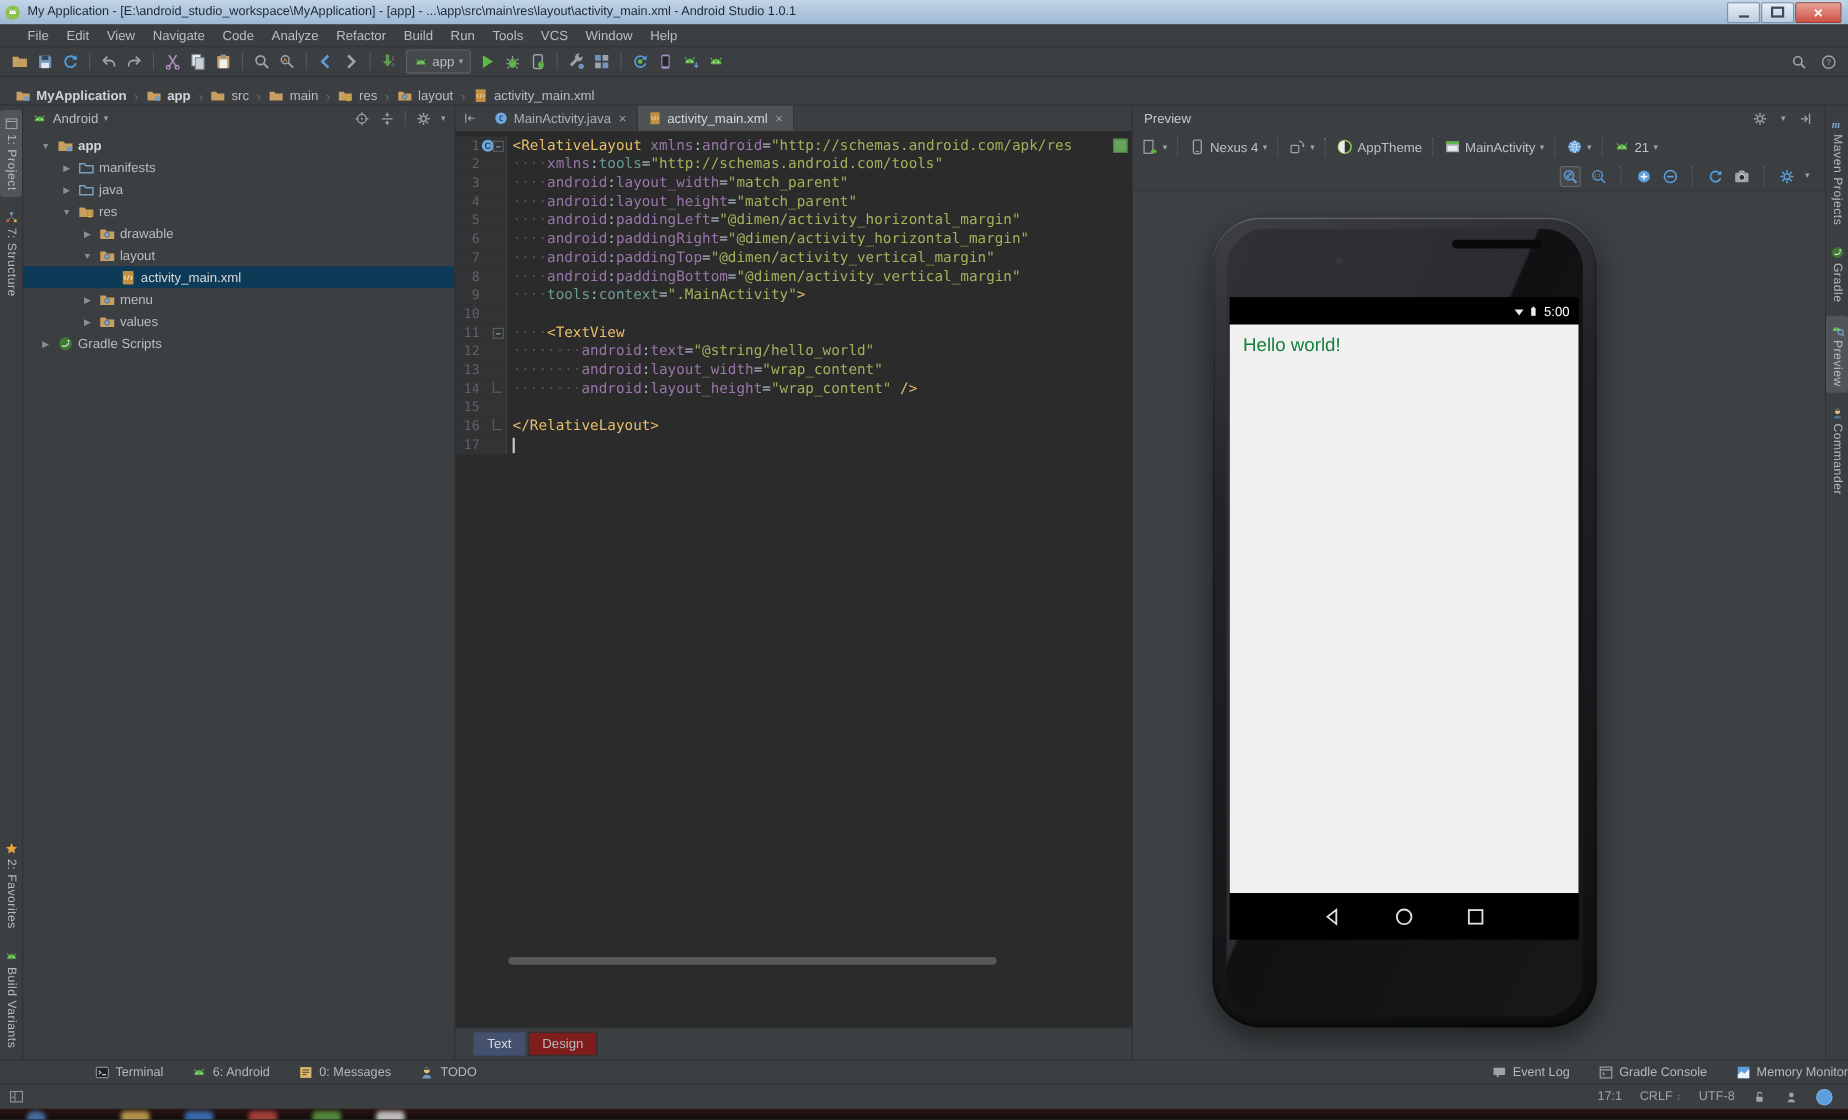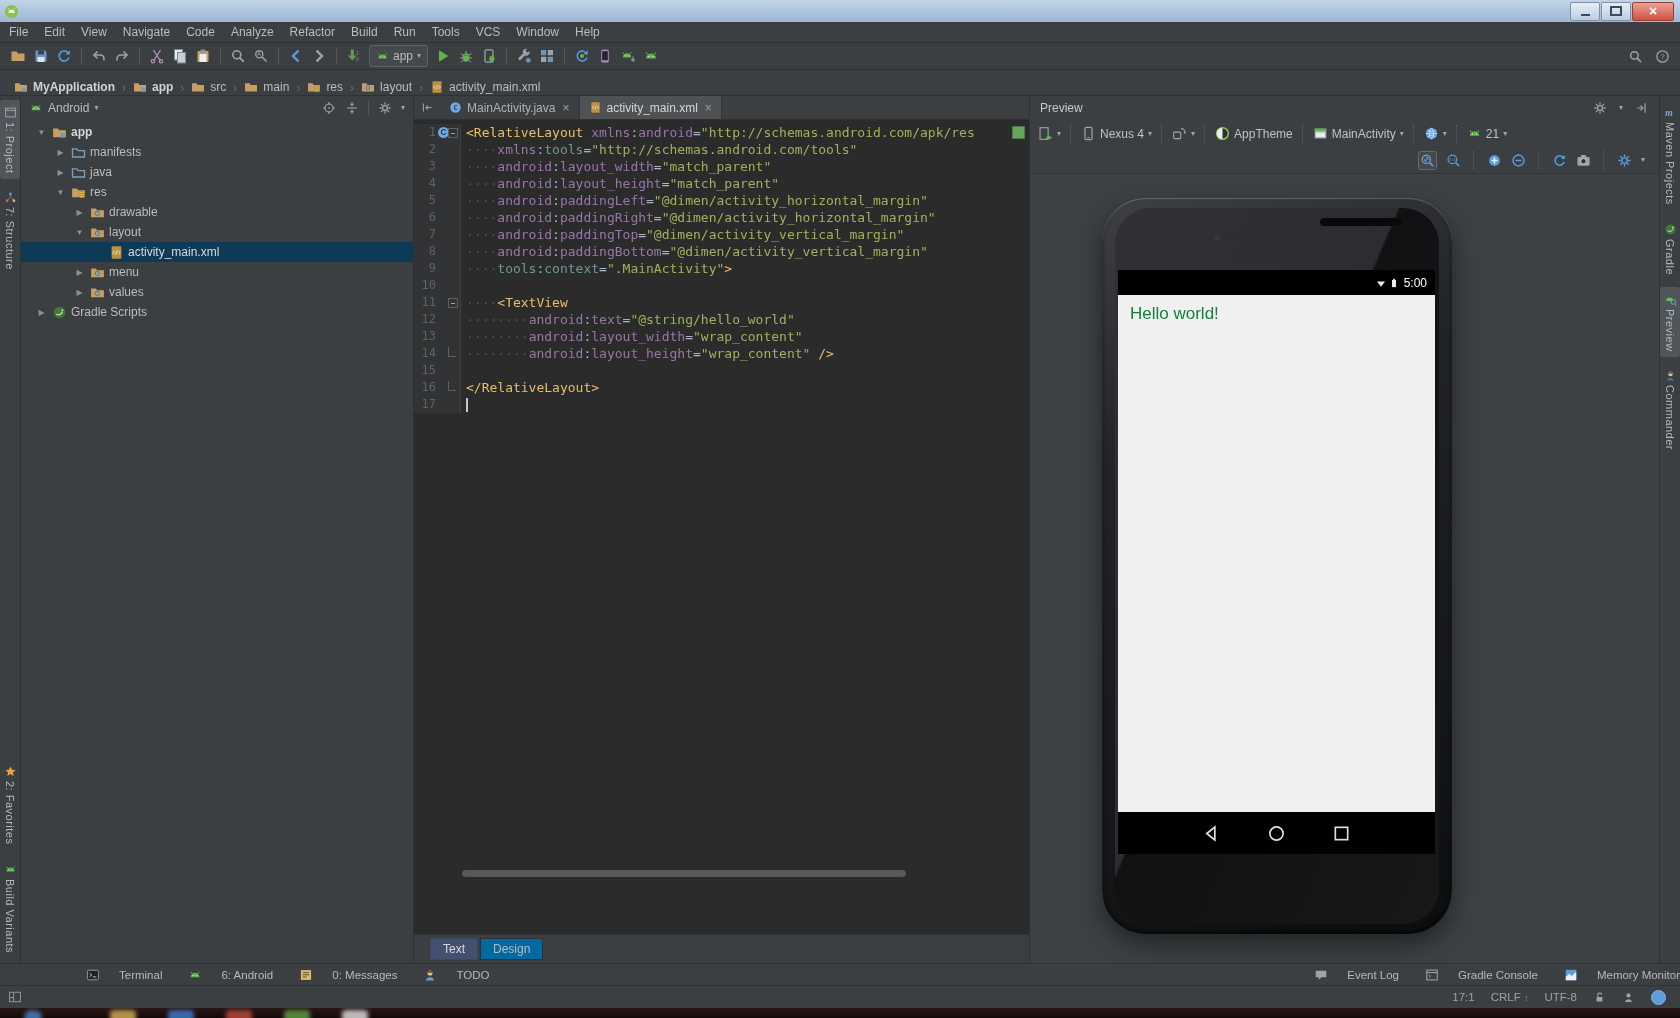--- a/index.html
+++ b/index.html
@@ -11,21 +11,21 @@
   .titlebar{height:22px;background:linear-gradient(#c2d4e6,#9db8d2);display:flex;align-items:center;padding:0 4px;color:#1c2836;flex:none}
   .tb-title{margin-left:6px;font-size:11.5px;white-space:nowrap;overflow:hidden}
   .winbtns{margin-left:auto;display:flex;gap:1px;padding-right:2px}
   .wb{width:28px;height:17px;border:1px solid #7d92aa;border-radius:2px;background:linear-gradient(#e7eef6,#bccddf);display:flex;align-items:center;justify-content:center}
   .wb.min::after{content:"";width:9px;height:2px;background:#374a5e;margin-top:7px}
   .wb.max::after{content:"";width:8px;height:6px;border:2px solid #374a5e}
   .wb.close{width:40px;background:linear-gradient(#e9a296,#ce5146);border-color:#9c3d34;color:#fff;font-size:14px;font-weight:bold}
   .wb.close::after{content:"\00d7";line-height:1}
 
   
-  .menubar{height:20px;display:flex;align-items:center;border-bottom:1px solid #2f3234;flex:none;padding-left:1px}
+  .menubar{height:20px;display:flex;align-items:center;border-bottom:1px solid #2f3234;flex:none;padding-left:17px}
   .mitem{padding:0 8px;height:100%;display:flex;align-items:center}
   .toolbar{height:26px;display:flex;align-items:center;gap:7px;padding:0 10px;border-bottom:1px solid #2f3234;flex:none}
   .tsep{width:1px;height:16px;background:#55585b;margin:0 2px}
   .combo{display:flex;align-items:center;gap:4px;border:1px solid #5e6265;border-radius:3px;padding:1px 6px;height:18px;background:#45494b}
   .dd{color:#9aa4ab;font-size:8px;line-height:1}
   .tright{margin-left:auto;display:flex;gap:12px;align-items:center}
 
   
   .crumbs{height:25px;display:flex;align-items:flex-end;padding:0 10px;gap:2px;border-bottom:1px solid #2f3234;flex:none}
   .citem{display:flex;align-items:center;gap:5px;padding:1px 4px}
@@ -73,21 +73,21 @@
   .fsq::after{content:"";width:4px;height:1px;background:#9aa4ab}
   .fend{position:absolute;right:4px;top:2px;width:7px;height:9px;border-left:1px solid #5d6164;border-bottom:1px solid #5d6164}
   .codeln{white-space:pre;padding-left:5px}
   .tk-tag{color:#e8bf6a}.tk-ns{color:#9876aa}.tk-attr{color:#9876aa}
   .tk-tns{color:#6d9a94}.tk-tattr{color:#6d9a94}.tk-str{color:#a0b25c}
   .tk-pl{color:#a9b7c6}.tk-ws{color:#4e5356}
   .caret{display:inline-block;width:2px;height:14px;background:#c8c8c8;vertical-align:text-bottom}
   .inspect{position:absolute;top:6px;right:4px;width:11px;height:11px;background:#67a35c;border:1px solid #4c7a44}
   .hscroll{position:absolute;left:48px;top:750px;width:444px;height:7px;border-radius:4px;background:#5e6163;opacity:.85}
   .emode{height:28px;border-top:1px solid #2f3234;display:flex;align-items:center;padding-left:16px;gap:2px;flex:none}
-  .mtab{padding:3px 12px;color:#b6b9bc;background:#0369a1;border:1px solid #2f3234}
+  .mtab{padding:3px 12px;color:#b6b9bc;background:#7f1d1d;border:1px solid #2f3234}
   .mtab.act{background:#44516e;color:#d8dadc;border-color:#3a4a63}
 
   
   .preview{width:629px;flex:none;display:flex;flex-direction:column;border-left:1px solid #2f3234}
   .pvhead{height:24px;display:flex;align-items:center;padding:0 10px;flex:none;color:#c6c9cb}
   .pvhicons{margin-left:auto;display:flex;gap:12px;align-items:center}
   .pvconf{height:27px;display:flex;align-items:center;padding:0 8px;gap:6px;flex:none}
   .pvitem{display:flex;align-items:center;gap:4px;color:#bfc2c5}
   .pvsep{width:1px;height:18px;border-left:1px dotted #5d6164;margin:0 3px}
   .pvzoom{height:26px;display:flex;align-items:center;justify-content:flex-end;gap:9px;padding:0 14px;flex:none}
@@ -107,21 +107,21 @@
   .sbar{height:25px;background:#010101;display:flex;align-items:center;justify-content:flex-end;gap:3px;padding:0 8px;flex:none}
   .stime{color:#fff;font-size:12px;margin-left:2px}
   .scontent{flex:1;background:#f0f0f0;padding:9px 12px}
   .hello{color:#15803d;font-size:17px}
   .snav{height:42px;background:#010101;display:flex;align-items:center;justify-content:center;gap:46px;flex:none}
 
   
   .bottbar{height:21px;display:flex;align-items:center;border-top:1px solid #2f3234;flex:none;font-size:11.5px;color:#b6b9bc}
   .bbl{display:flex;gap:26px;margin-left:86px}
   .bbr{display:flex;gap:26px;margin-left:auto;}
-  .bbitem{display:flex;align-items:center;gap:19px}
+  .bbitem{display:flex;align-items:center;gap:5px}
   .statusbar{height:22px;display:flex;align-items:center;border-top:1px solid #2f3234;flex:none;padding:0 8px;font-size:11.5px;color:#9da1a4}
   .sbright{margin-left:auto;display:flex;align-items:center;gap:16px;margin-right:6px}
   .updn{font-size:9px;color:#7e8285}
   .indicator{width:13px;height:13px;border-radius:50%;background:#5c9ddc;border:1px solid #7db4e8}
   .taskbar{height:10px;background:linear-gradient(#2a1616,#120a0a);position:relative;flex:none;overflow:hidden}
   .tbblob{position:absolute;top:2px;width:26px;height:14px;border-radius:4px;filter:blur(2px);opacity:.8}
 </style>
 </head>
 <body>
 
@@ -130,20 +130,21 @@
   <div class="titlebar">
     <span class="icn">
         <svg viewBox="0 0 16 16" width="15" height="15" aria-hidden="true">
           <circle cx="8" cy="8" r="7" fill="#8cc152"></circle>
           <path d="M4.8 9.2a3.2 3.2 0 0 1 6.4 0z" fill="#fff"></path>
           <circle cx="6.9" cy="7.6" r="0.5" fill="#8cc152"></circle>
           <circle cx="9.1" cy="7.6" r="0.5" fill="#8cc152"></circle>
           <path d="M5.6 6 4.8 4.8M10.4 6l0.8-1.2" stroke="#fff" stroke-width="0.8"></path>
         </svg>
       </span>
+    <span class="tb-title">My Application - [E:\android_studio_workspace\MyApplication] - [app] - ...\app\src\main\res\layout\activity_main.xml - Android Studio 1.0.1</span>
     <span class="winbtns">
       <span class="wb min"></span>
       <span class="wb max"></span>
       <span class="wb close"></span>
     </span>
   </div>
 
   <div class="menubar" id="menubar">
       <span class="mitem">File</span>
       <span class="mitem">Edit</span>

